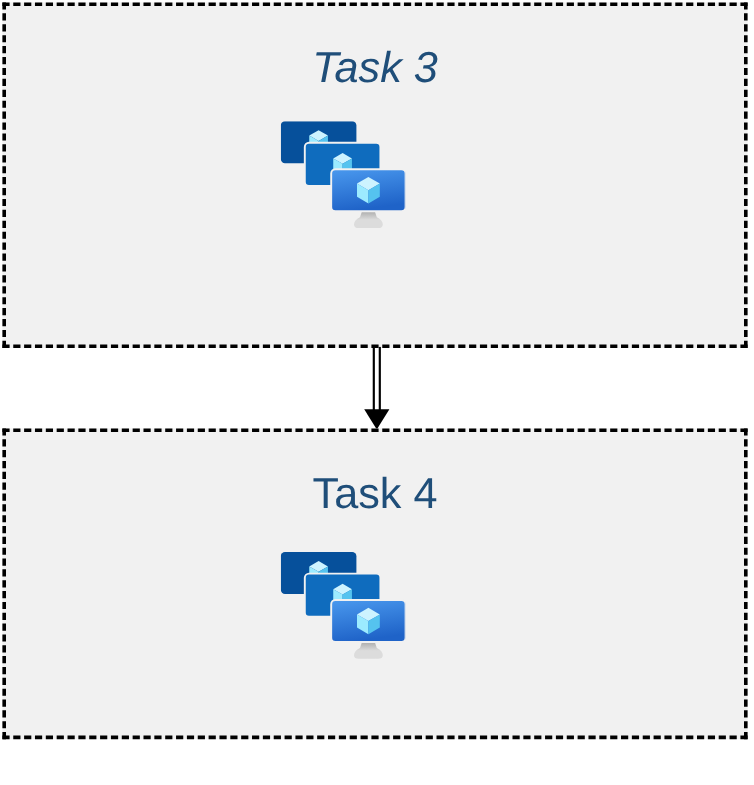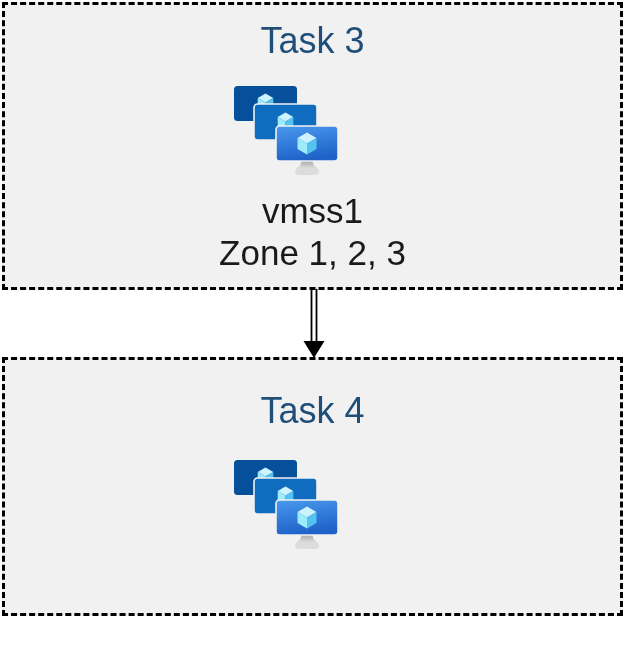--- a/index.html
+++ b/index.html
@@ -27,21 +27,21 @@
   }
   .box-top { top: 2px; height: 288px; }
   .box-bottom { top: 357px; height: 259px; }
 
   .box-title {
     font-size: 36px;
     line-height: 46px;
     color: var(--title-color, #1F4E79);
     white-space: nowrap;
   }
-  .box-top .box-title { margin-top: 13px; }
+  .box-top .box-title { margin-top: 28px; font-style: italic; }
   .box-bottom .box-title { margin-top: 28px; }
 
   .icon-wrap {
     width: 104px;
     height: 90px;
     transform: translateX(-27px);
     flex: 0 0 auto;
   }
   .box-top .icon-wrap { margin-top: 22px; }
   .box-bottom .icon-wrap { margin-top: 26px; }
@@ -108,24 +108,20 @@
   </defs>
 </svg>
 
 <div class="task-box box-top">
   <div class="box-title">Task 3</div>
   <div class="icon-wrap">
     <svg width="104" height="90" viewBox="0 0 104 90">
         <use href="#vmss-symbol"></use>
       </svg>
   </div>
-  <div class="box-text">
-    <div>vmss1</div>
-    <div>Zone 1, 2, 3</div>
-  </div>
 </div>
 
 <svg class="connector" viewBox="0 0 42 70">
   <line x1="18.5" y1="0" x2="18.5" y2="55" style="stroke: var(--arrow-color, #000000)" stroke-width="1.8"></line>
   <line x1="23.5" y1="0" x2="23.5" y2="55" style="stroke: var(--arrow-color, #000000)" stroke-width="1.8"></line>
   <polygon points="10.5,52 31.5,52 21,69" style="fill: var(--arrow-color, #000000)"></polygon>
 </svg>
 
 <div class="task-box box-bottom">
   <div class="box-title">Task 4</div>

